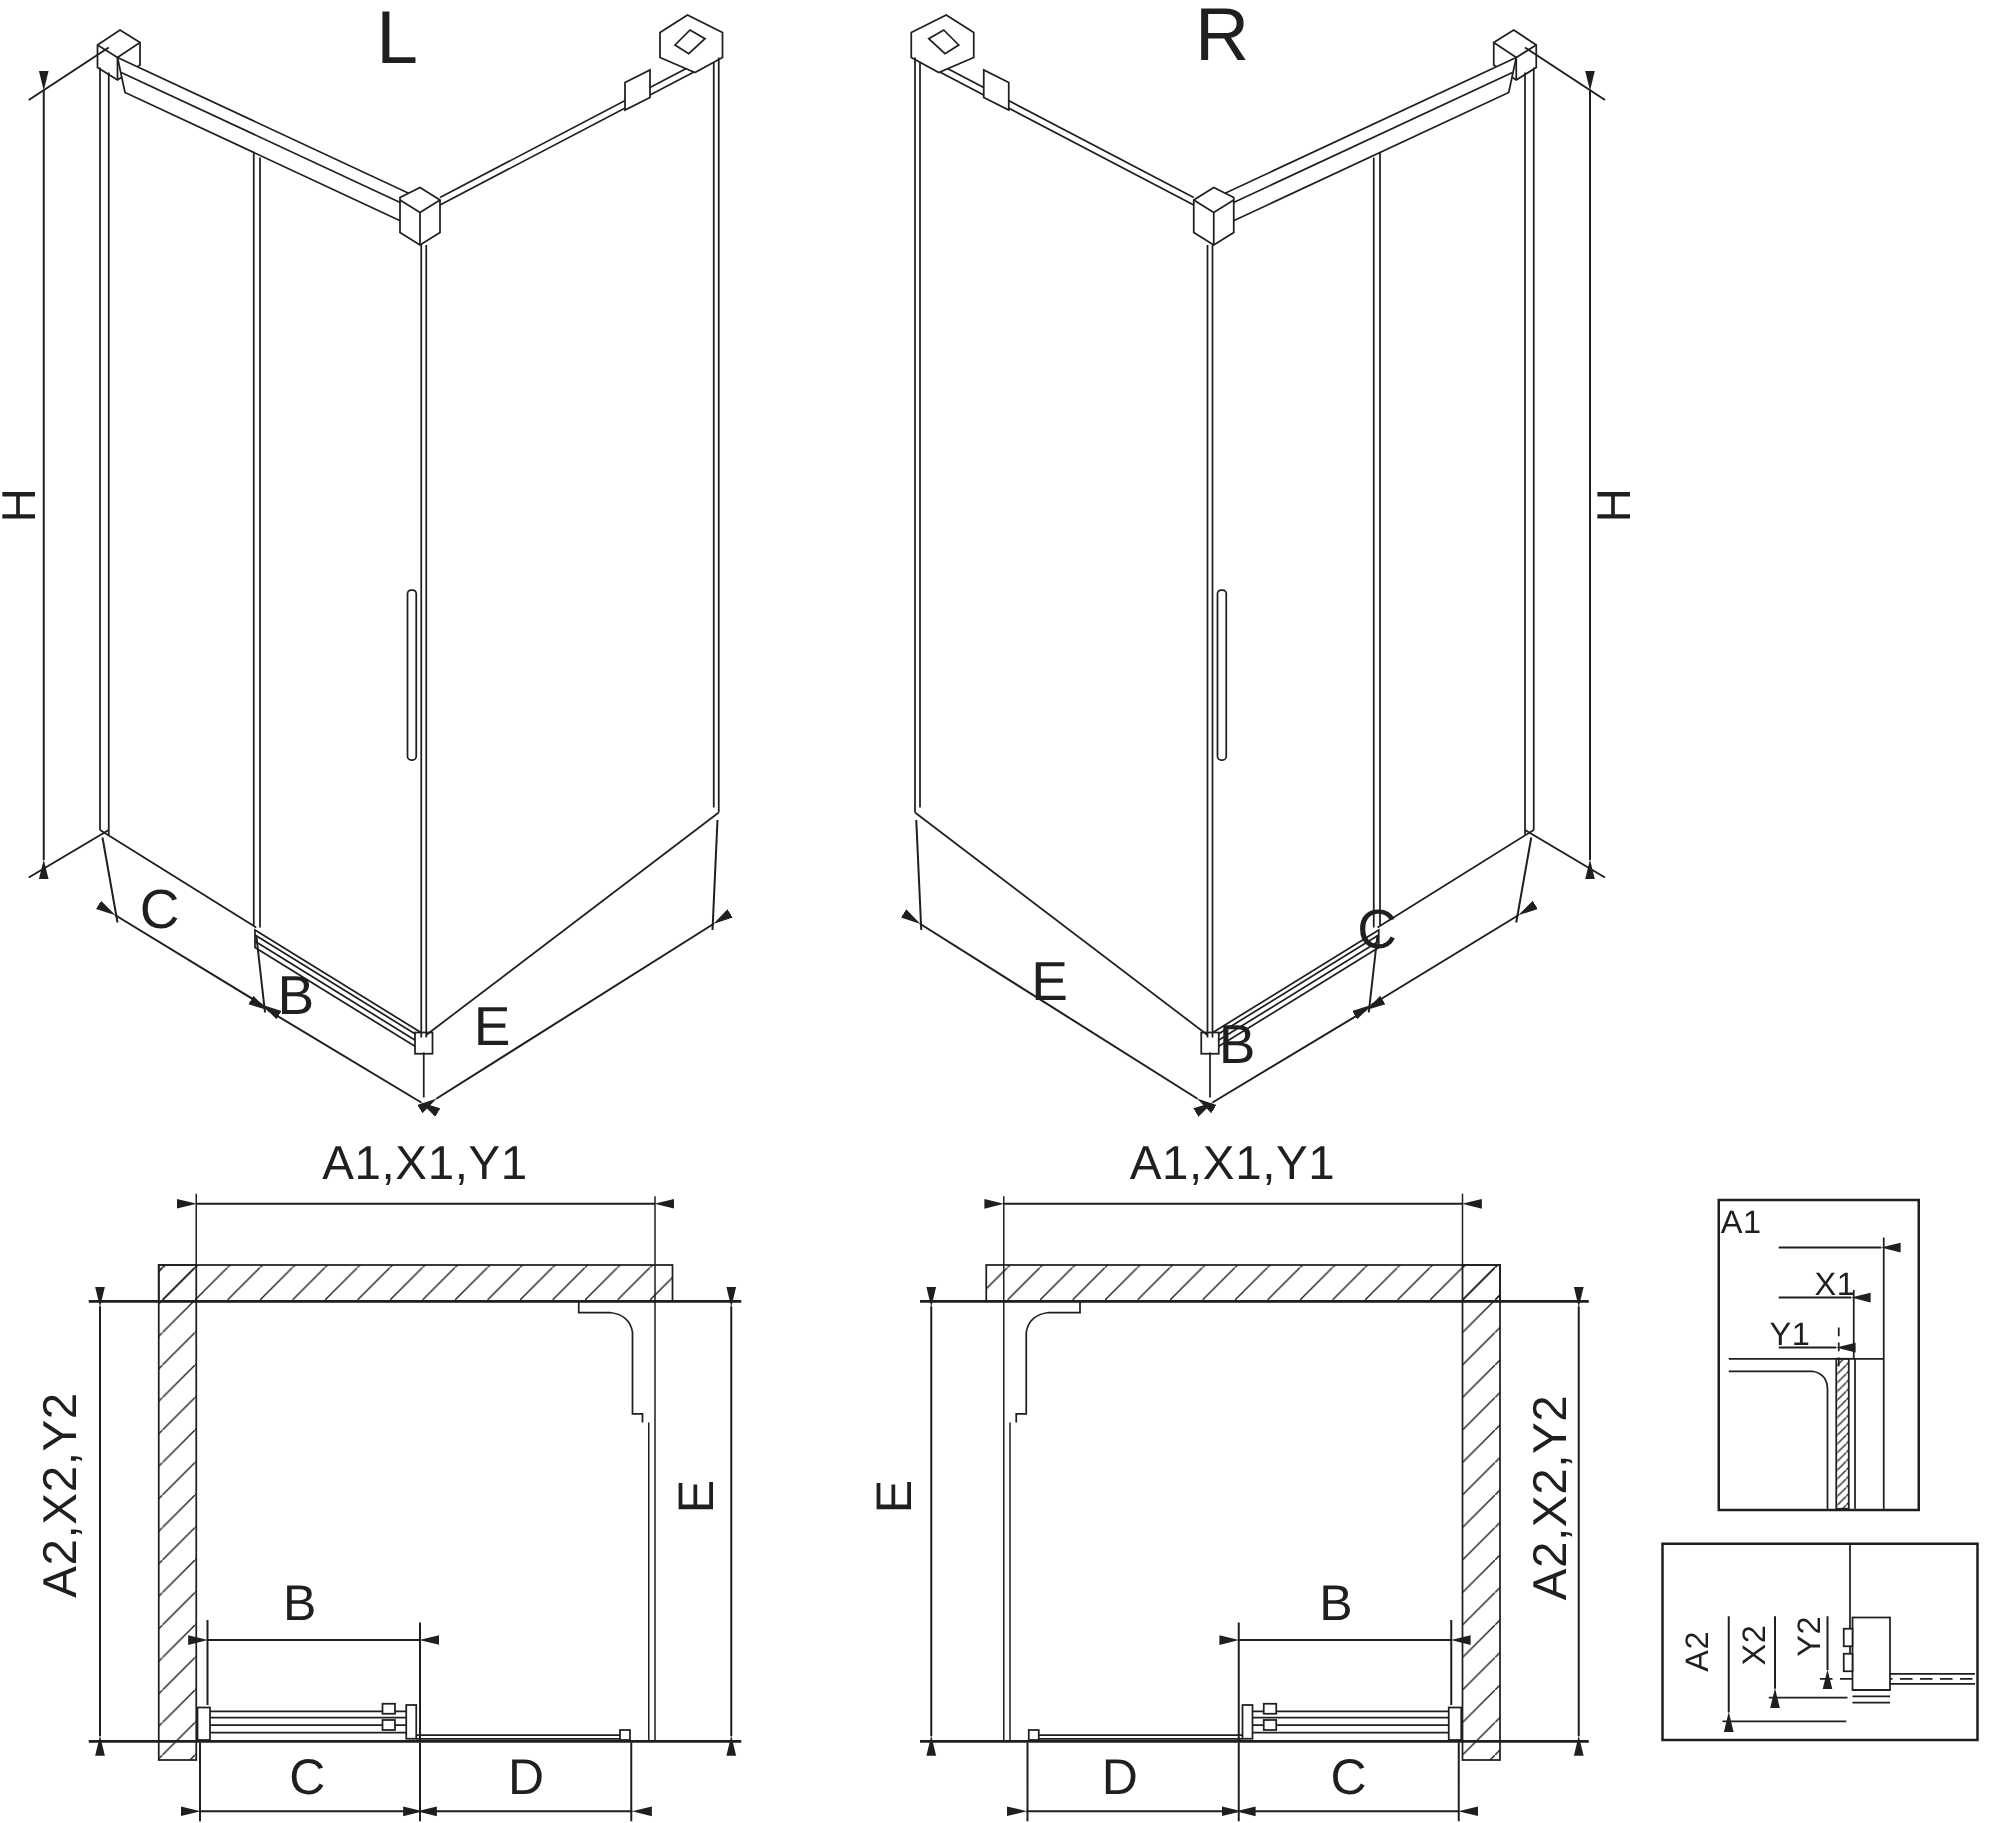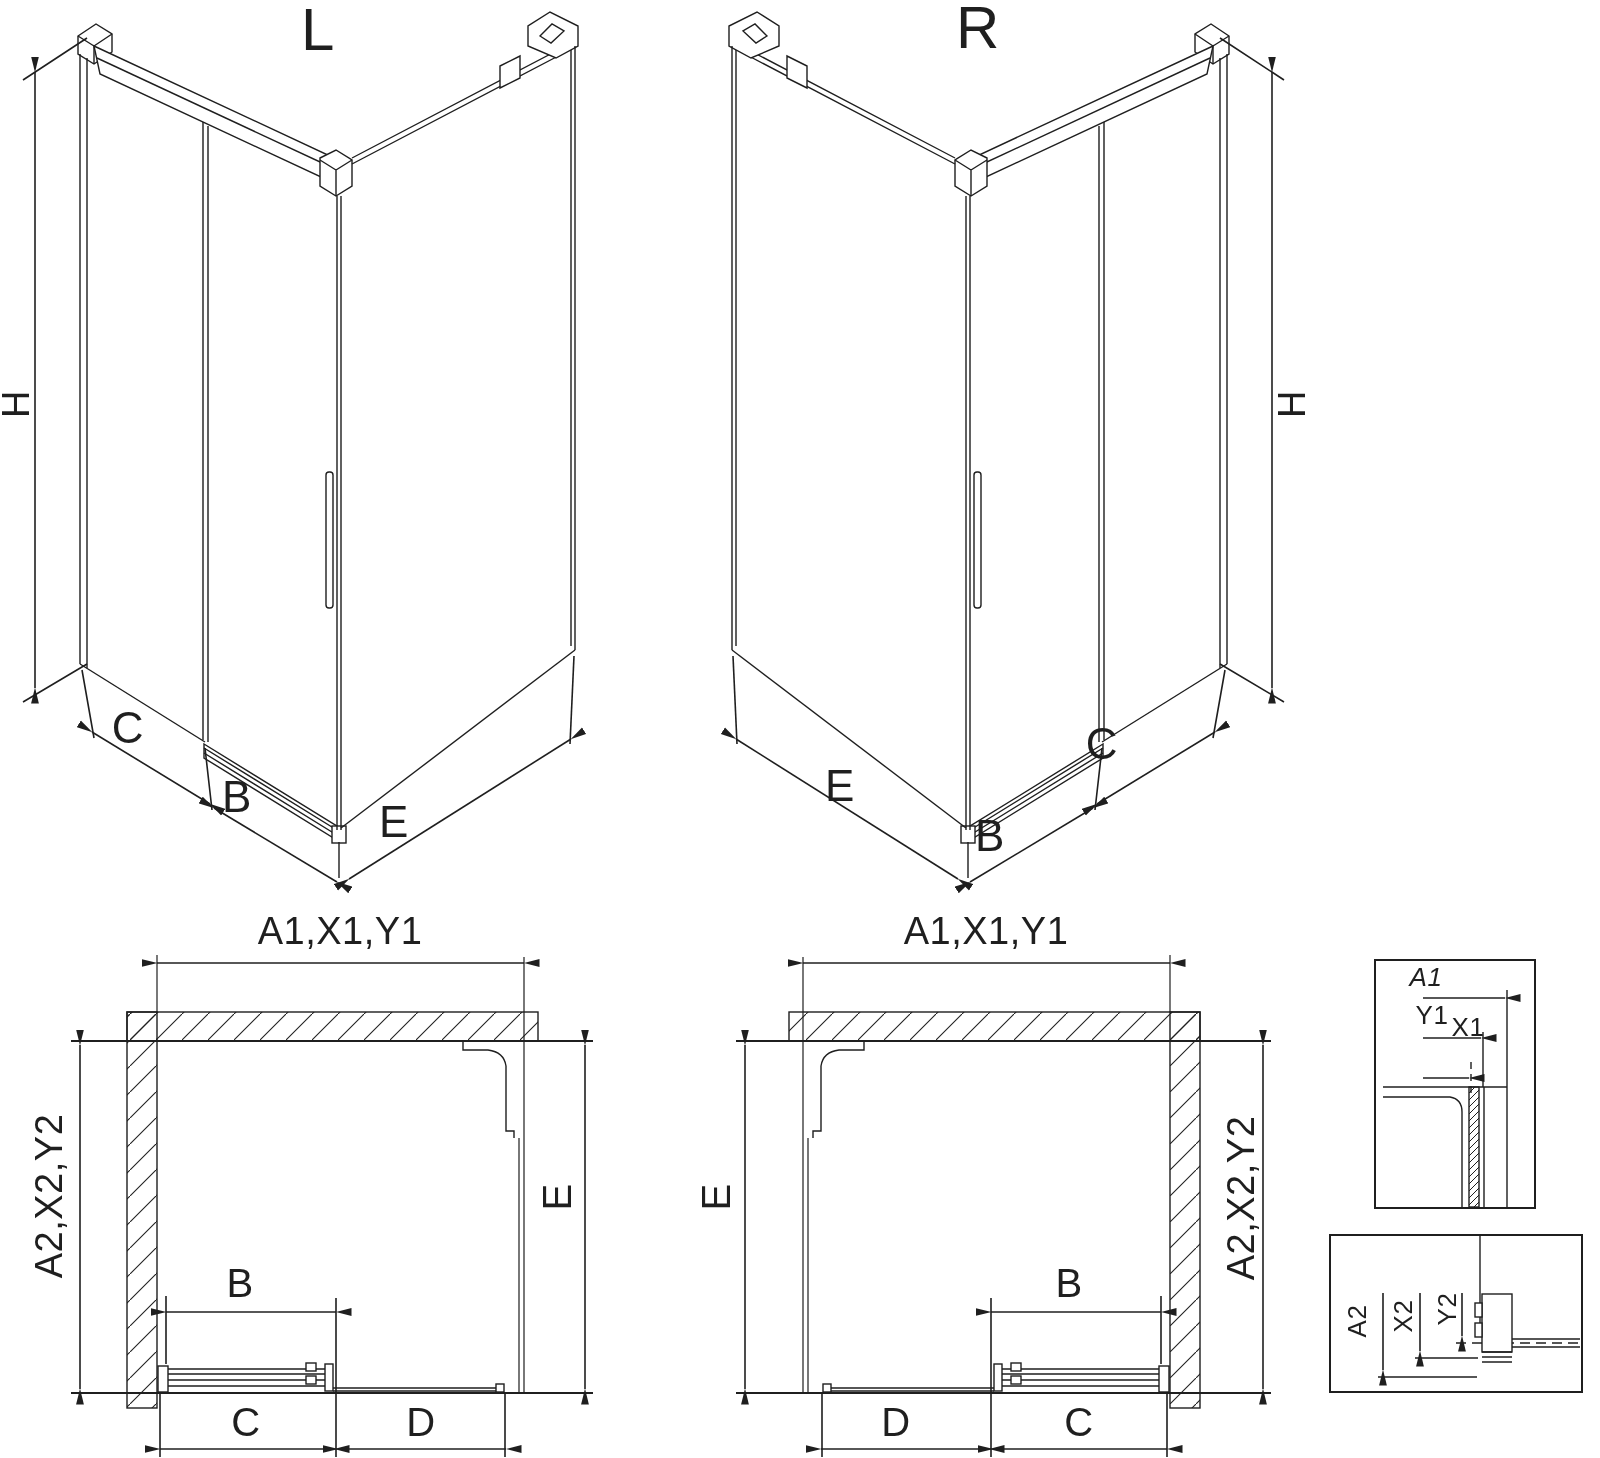--- a/index.html
+++ b/index.html
@@ -213,21 +213,21 @@
   <span class="lbl fs40" style="left:246px;top:1422px;">C</span>
   <span class="lbl fs40" style="left:421px;top:1422px;">D</span>
 
   <span class="lbl fs38" style="left:986px;top:931px;">A1,X1,Y1</span>
   <span class="lbl rot fs38" style="left:1241px;top:1198px;">A2,X2,Y2</span>
   <span class="lbl rot fs40" style="left:716px;top:1197px;">E</span>
   <span class="lbl fs40" style="left:1069px;top:1283px;">B</span>
   <span class="lbl fs40" style="left:1079px;top:1422px;">C</span>
   <span class="lbl fs40" style="left:896px;top:1422px;">D</span>
 
-  <span class="lbl fs26" style="left:1426px;top:977px;font-style:italic;">A1</span>
+  <span class="lbl fs26" style="left:1393px;top:977px;">A1</span>
   <span class="lbl fs26" style="left:1442px;top:1027px;margin-left:26px;">X1</span>
-  <span class="lbl fs26" style="left:1432px;top:1015px;">Y1</span>
+  <span class="lbl fs26" style="left:1432px;top:1067px;">Y1</span>
 
   <span class="lbl rot fs26" style="left:1357px;top:1321px;">A2</span>
   <span class="lbl rot fs26" style="left:1403px;top:1316px;">X2</span>
   <span class="lbl rot fs26" style="left:1447px;top:1309px;">Y2</span>
 
 </div>
 
 </body></html>

